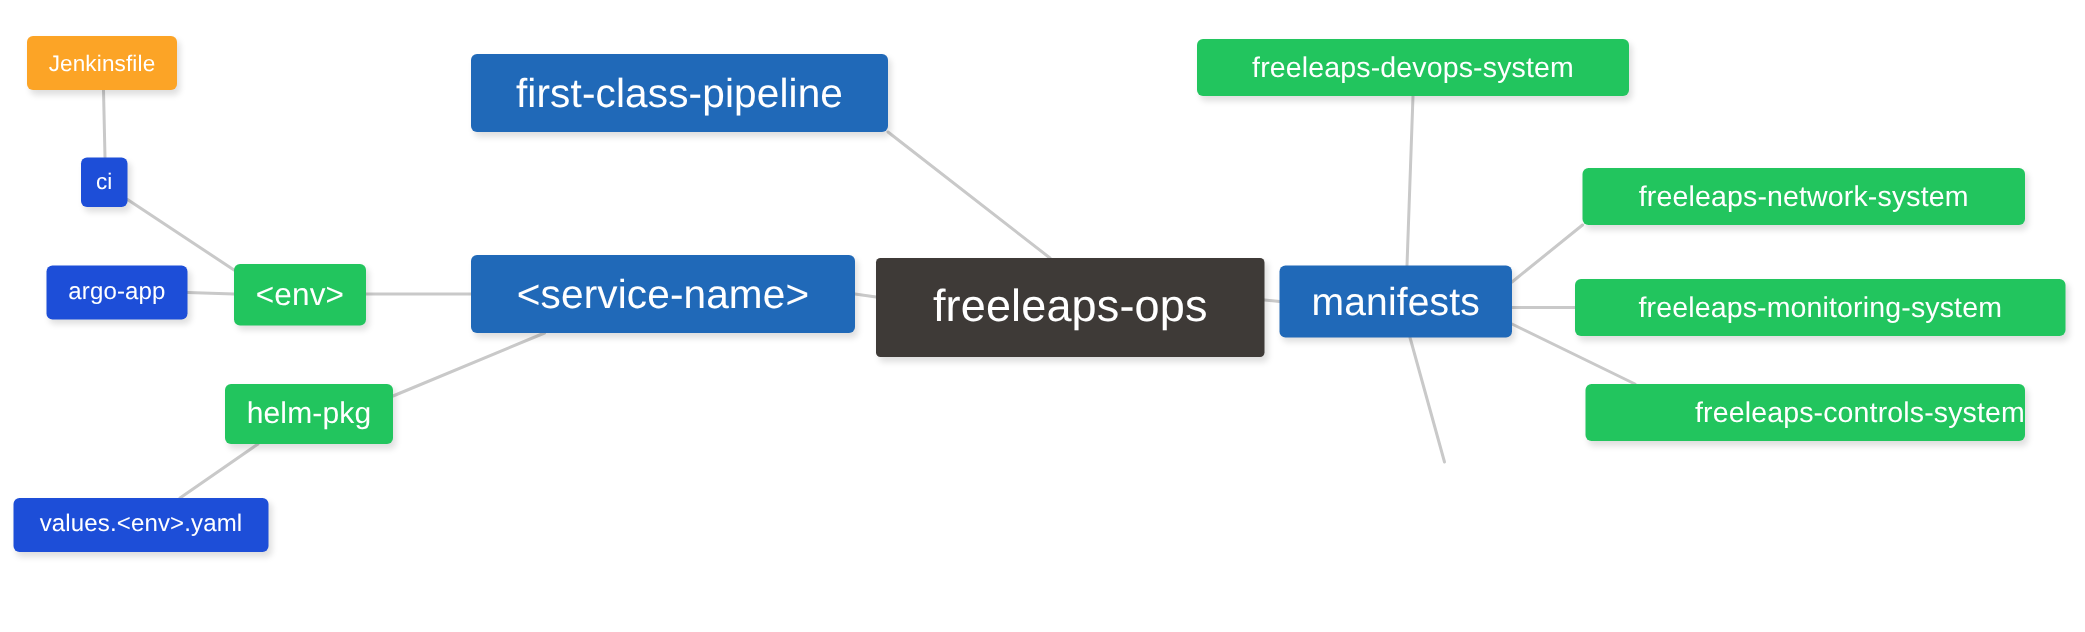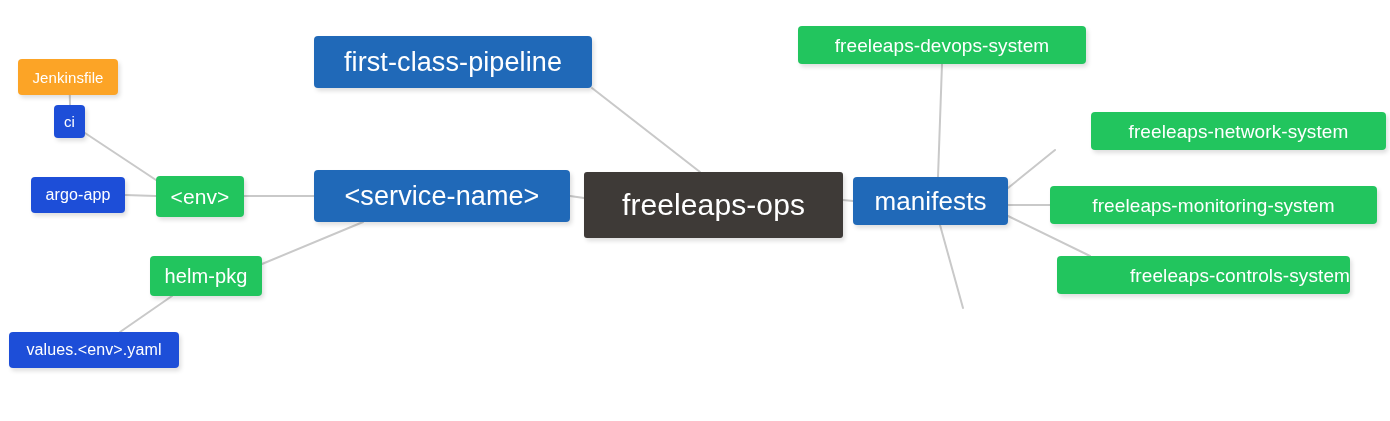--- a/index.html
+++ b/index.html
@@ -45,21 +45,21 @@
     white-space: nowrap;
     line-height: 1;
     letter-spacing: 0.1px;
     box-shadow: 2px 3px 4px rgba(0,0,0,0.13);
     user-select: none;
     cursor: default;
   }
   .node-root     { background: #3e3a37; border-radius: 3px; justify-content: center; }
   .node-blue     { background: #2069b8; }
   .node-green    { background: #22c55e; }
-  .node-orange   { background: #fca426; margin-top: 35px; }
+  .node-orange   { background: #fca426; }
   .node-red      { background: #1d4ed8; }
 </style>
 </head>
 <body>
 
 <div id="canvas">
 
   <svg id="edge-layer" viewBox="0 0 1390 421" width="1390" height="421" xmlns="http://www.w3.org/2000/svg">
       <line x1="69" y1="60" x2="70" y2="105" stroke="#c9c9c9" stroke-width="2" stroke-linecap="round"></line>
       <line x1="85" y1="133" x2="156" y2="180" stroke="#c9c9c9" stroke-width="2" stroke-linecap="round"></line>
@@ -104,21 +104,21 @@
       </div>
       <div class="node node-root" style="left: 584px; top: 172px; width: 259px; height: 66px; font-size: 30px;">
         <span>freeleaps-ops</span>
       </div>
       <div class="node node-blue" style="left: 853px; top: 177px; width: 155px; height: 48px; font-size: 26px;">
         <span>manifests</span>
       </div>
       <div class="node node-green" style="left: 798px; top: 26px; width: 288px; height: 38px; font-size: 19px; text-align: center;">
         <span>freeleaps-devops-system</span>
       </div>
-      <div class="node node-green" style="left: 1055px; top: 112px; width: 295px; height: 38px; font-size: 19px; margin-left: 36px;">
+      <div class="node node-green" style="left: 1055px; top: 112px; width: 295px; height: 38px; font-size: 19px;">
         <span>freeleaps-network-system</span>
       </div>
       <div class="node node-green" style="left: 1050px; top: 186px; width: 327px; height: 38px; font-size: 19px;">
         <span>freeleaps-monitoring-system</span>
       </div>
       <div class="node node-green" style="left: 1057px; top: 256px; width: 293px; height: 38px; font-size: 19px; justify-content: flex-end;">
         <span>freeleaps-controls-system</span>
       </div>
     </div>
 

